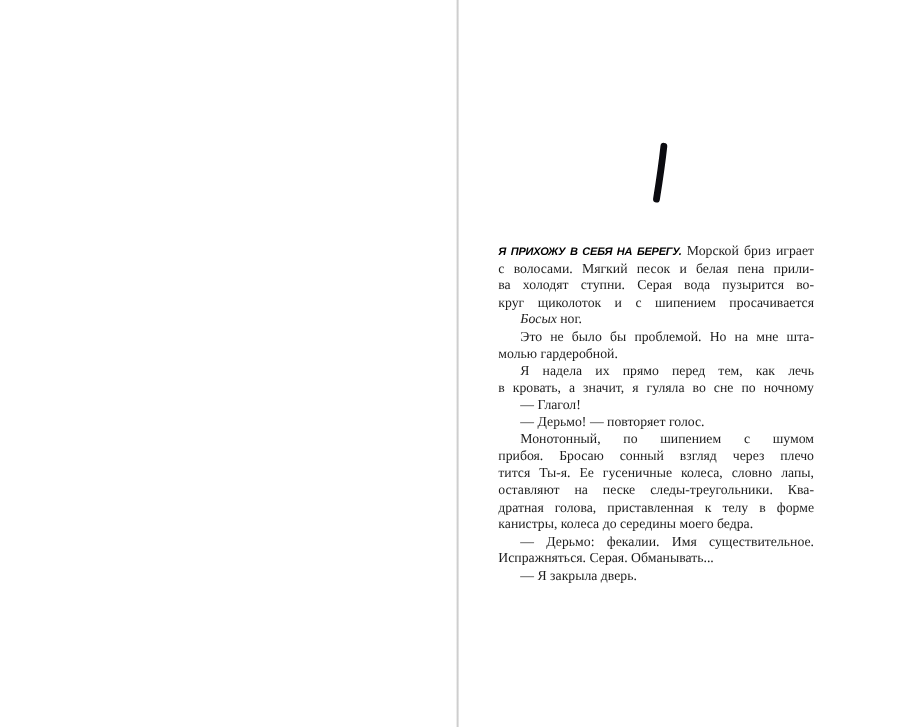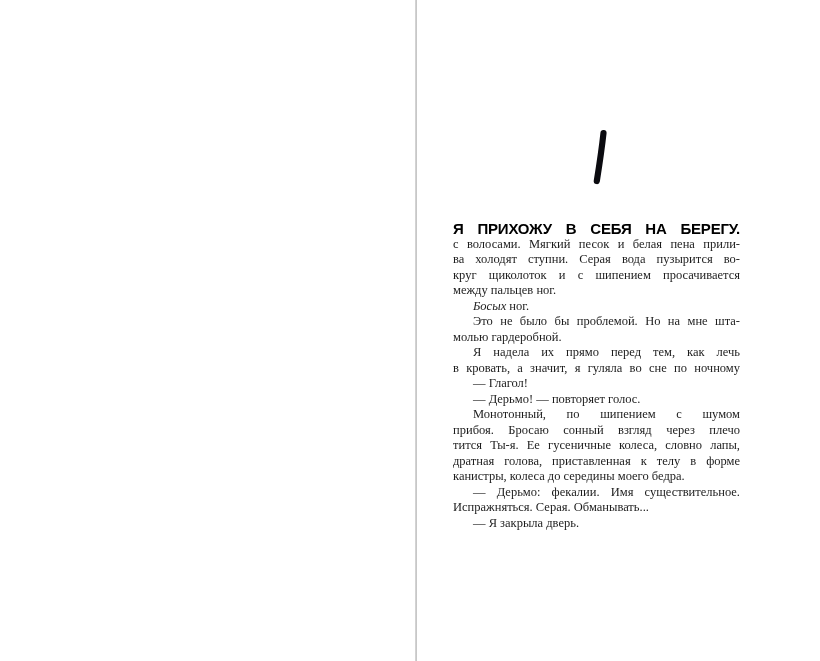--- a/index.html
+++ b/index.html
@@ -50,22 +50,23 @@
     height: 15.5px;
     overflow: hidden;
   }
   .j {
     text-align: justify;
     text-align-last: justify;
   }
   .ind { text-indent: 20px; }
   .lead {
     font-family: "Liberation Sans", sans-serif;
+    font-style: italic;
     font-weight: bold;
-    font-size: 15px;
+    font-size: 10px;
     letter-spacing: -0.2px;
     color: #000000;
   }
   .it { font-style: italic; text-align: right; }
 </style>
 </head>
 <body>
 
 <div class="stage">
 
@@ -82,21 +83,20 @@
   <div class="text-column">
 
     <div class="line j"><span class="lead">Я ПРИХОЖУ В СЕБЯ НА БЕРЕГУ.</span><span> Морской бриз играет</span></div>
 
     <div class="line j"><span>с волосами. Мягкий песок и белая пена прили-</span></div>
 
     <div class="line j"><span>ва холодят ступни. Серая вода пузырится во-</span></div>
 
     <div class="line j"><span>круг щиколоток и с шипением просачивается</span></div>
 
-    <div class="line"><span>между пальцев ног.</span></div>
 
     <div class="line ind"><span class="it">Босых</span><span> ног.</span></div>
 
     <div class="line j ind"><span>Это не было бы проблемой. Но на мне шта-</span></div>
 
 
     <div class="line"><span>молью гардеробной.</span></div>
 
     <div class="line j ind"><span>Я надела их прямо перед тем, как лечь</span></div>
 
@@ -107,20 +107,21 @@
 
     <div class="line ind"><span>— Дерьмо! — повторяет голос.</span></div>
 
     <div class="line j ind"><span>Монотонный, по шипением с шумом</span></div>
 
     <div class="line j"><span>прибоя. Бросаю сонный взгляд через плечо</span></div>
 
 
     <div class="line j"><span>тится Ты-я. Ее гусеничные колеса, словно лапы,</span></div>
 
+    <div class="line j"><span>оставляют на песке следы-треугольники. Ква-</span></div>
 
     <div class="line j"><span>дратная голова, приставленная к телу в форме</span></div>
 
     <div class="line"><span>канистры, колеса до середины моего бедра.</span></div>
 
     <div class="line j ind"><span>— Дерьмо: фекалии. Имя существительное.</span></div>
 
     <div class="line"><span>Испражняться. Серая. Обманывать...</span></div>
 
     <div class="line ind"><span>— Я закрыла дверь.</span></div>

